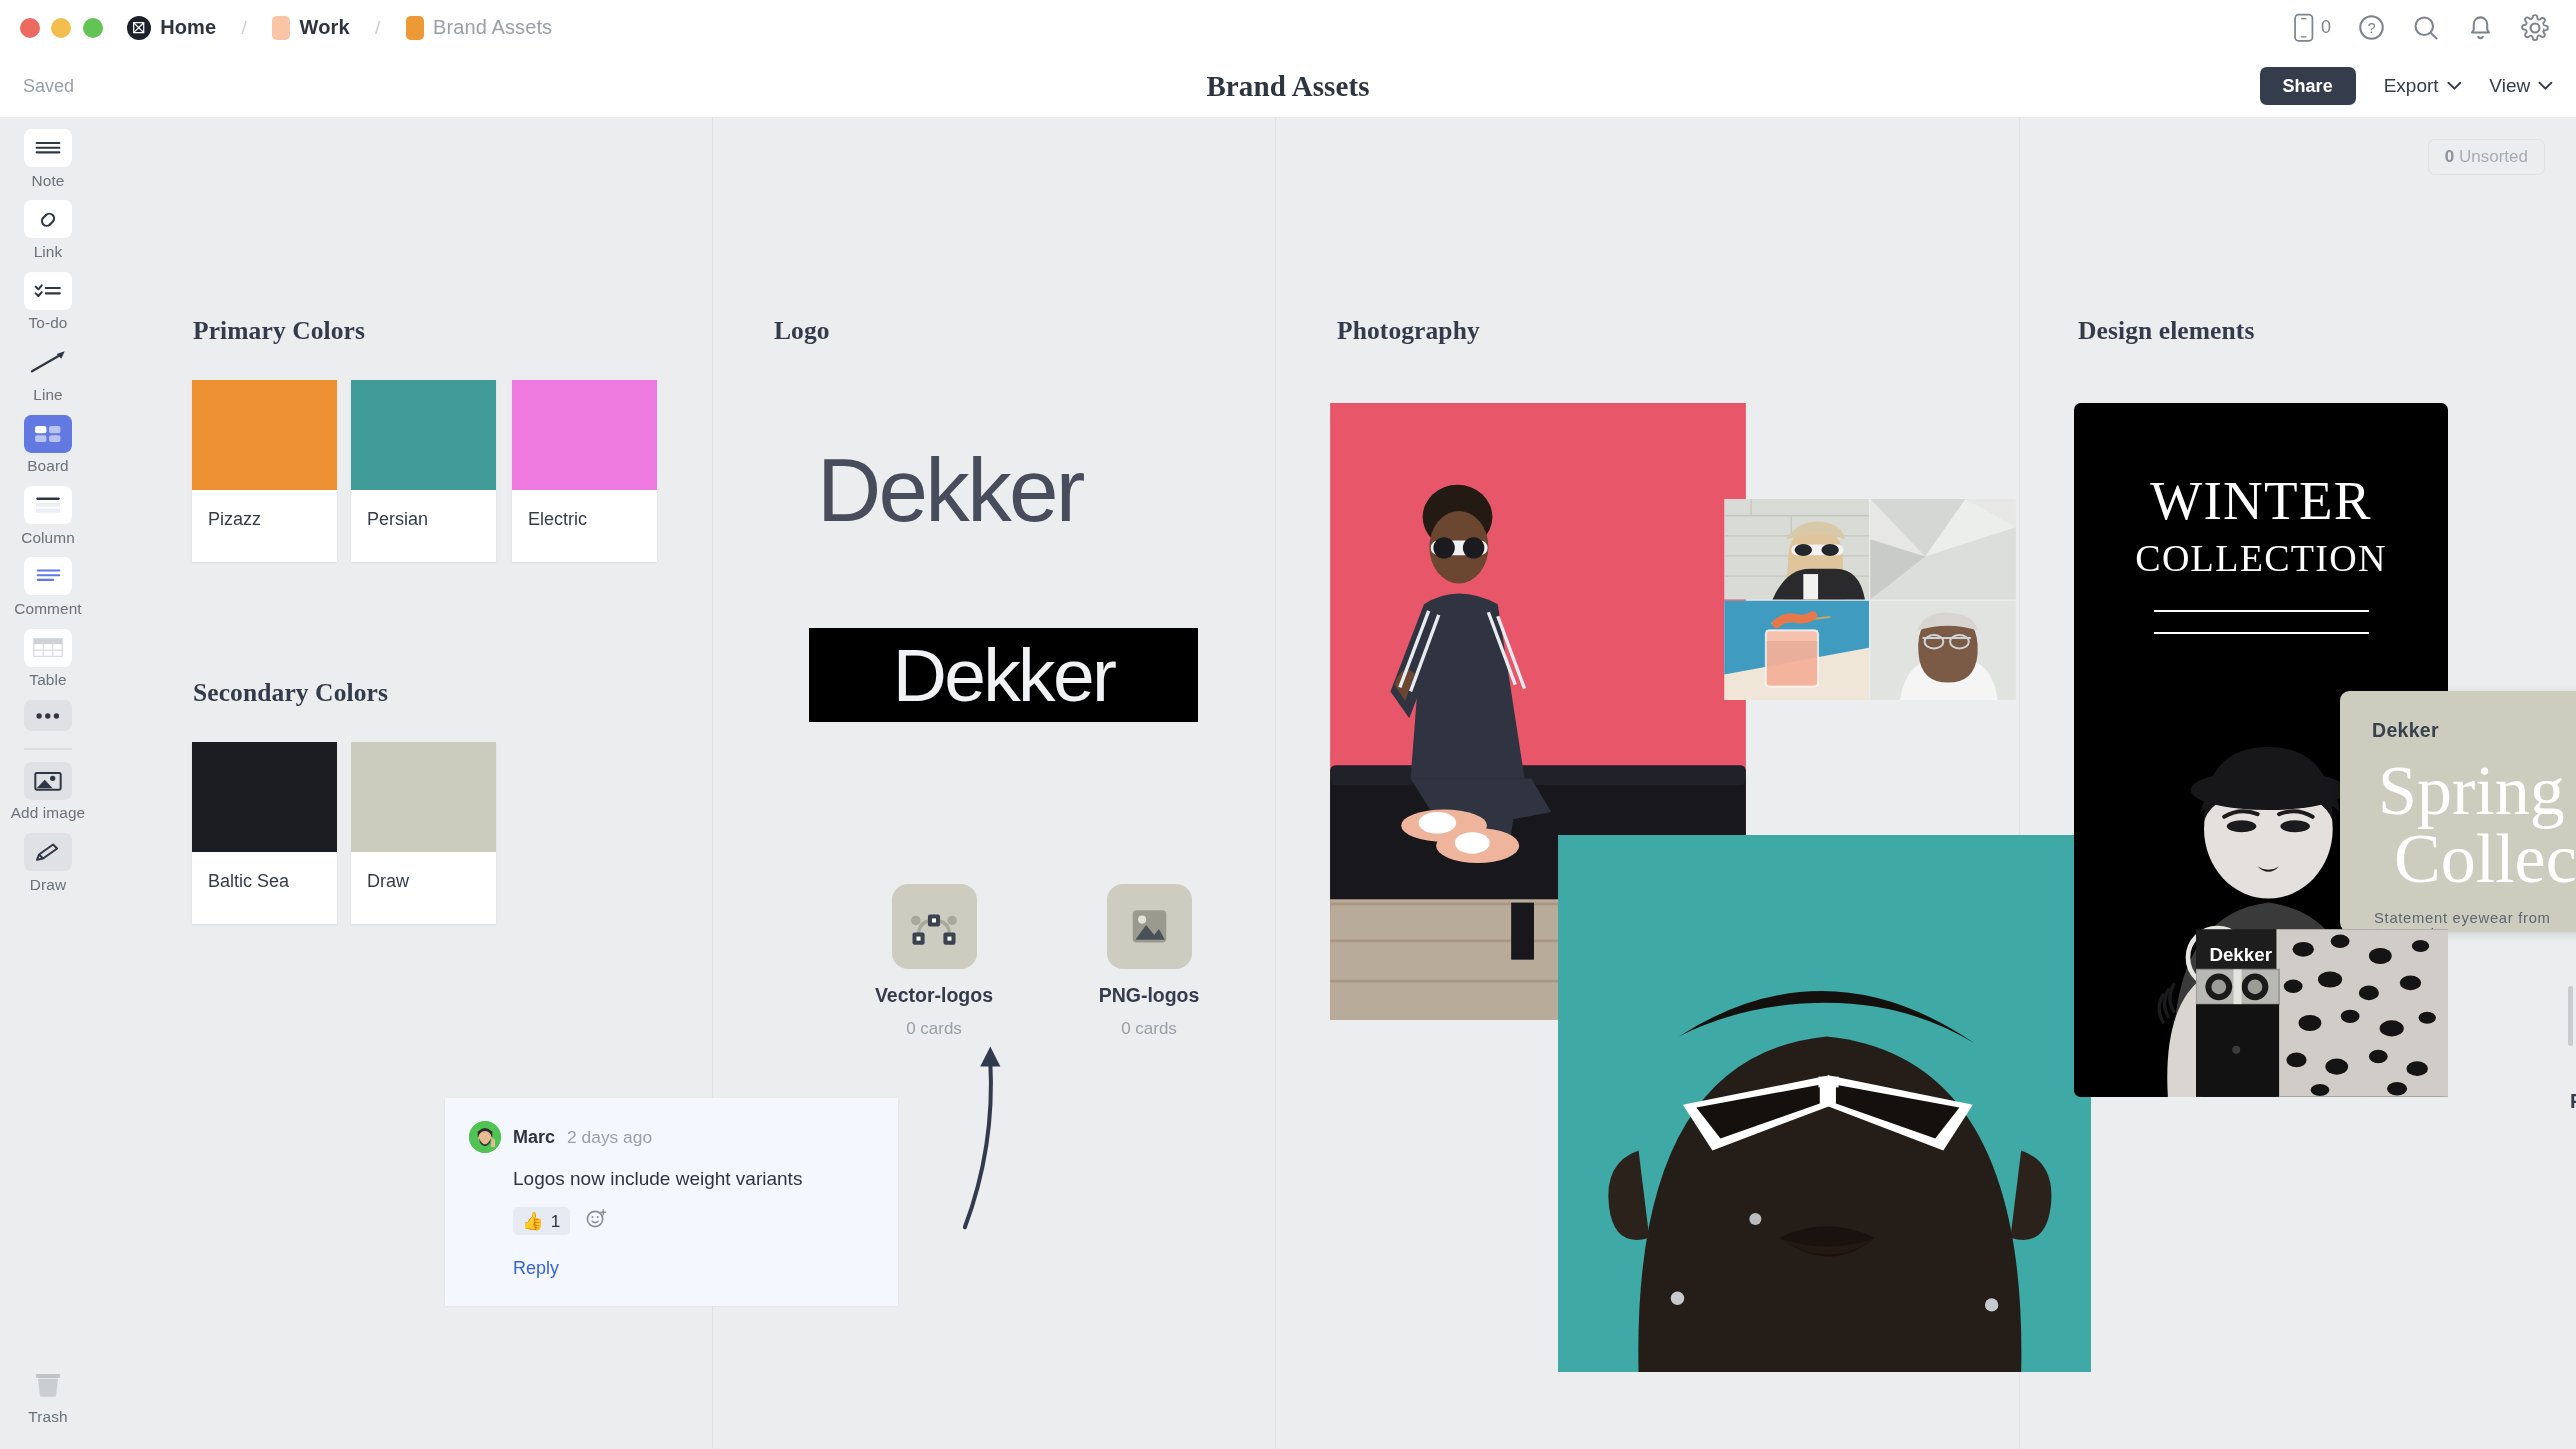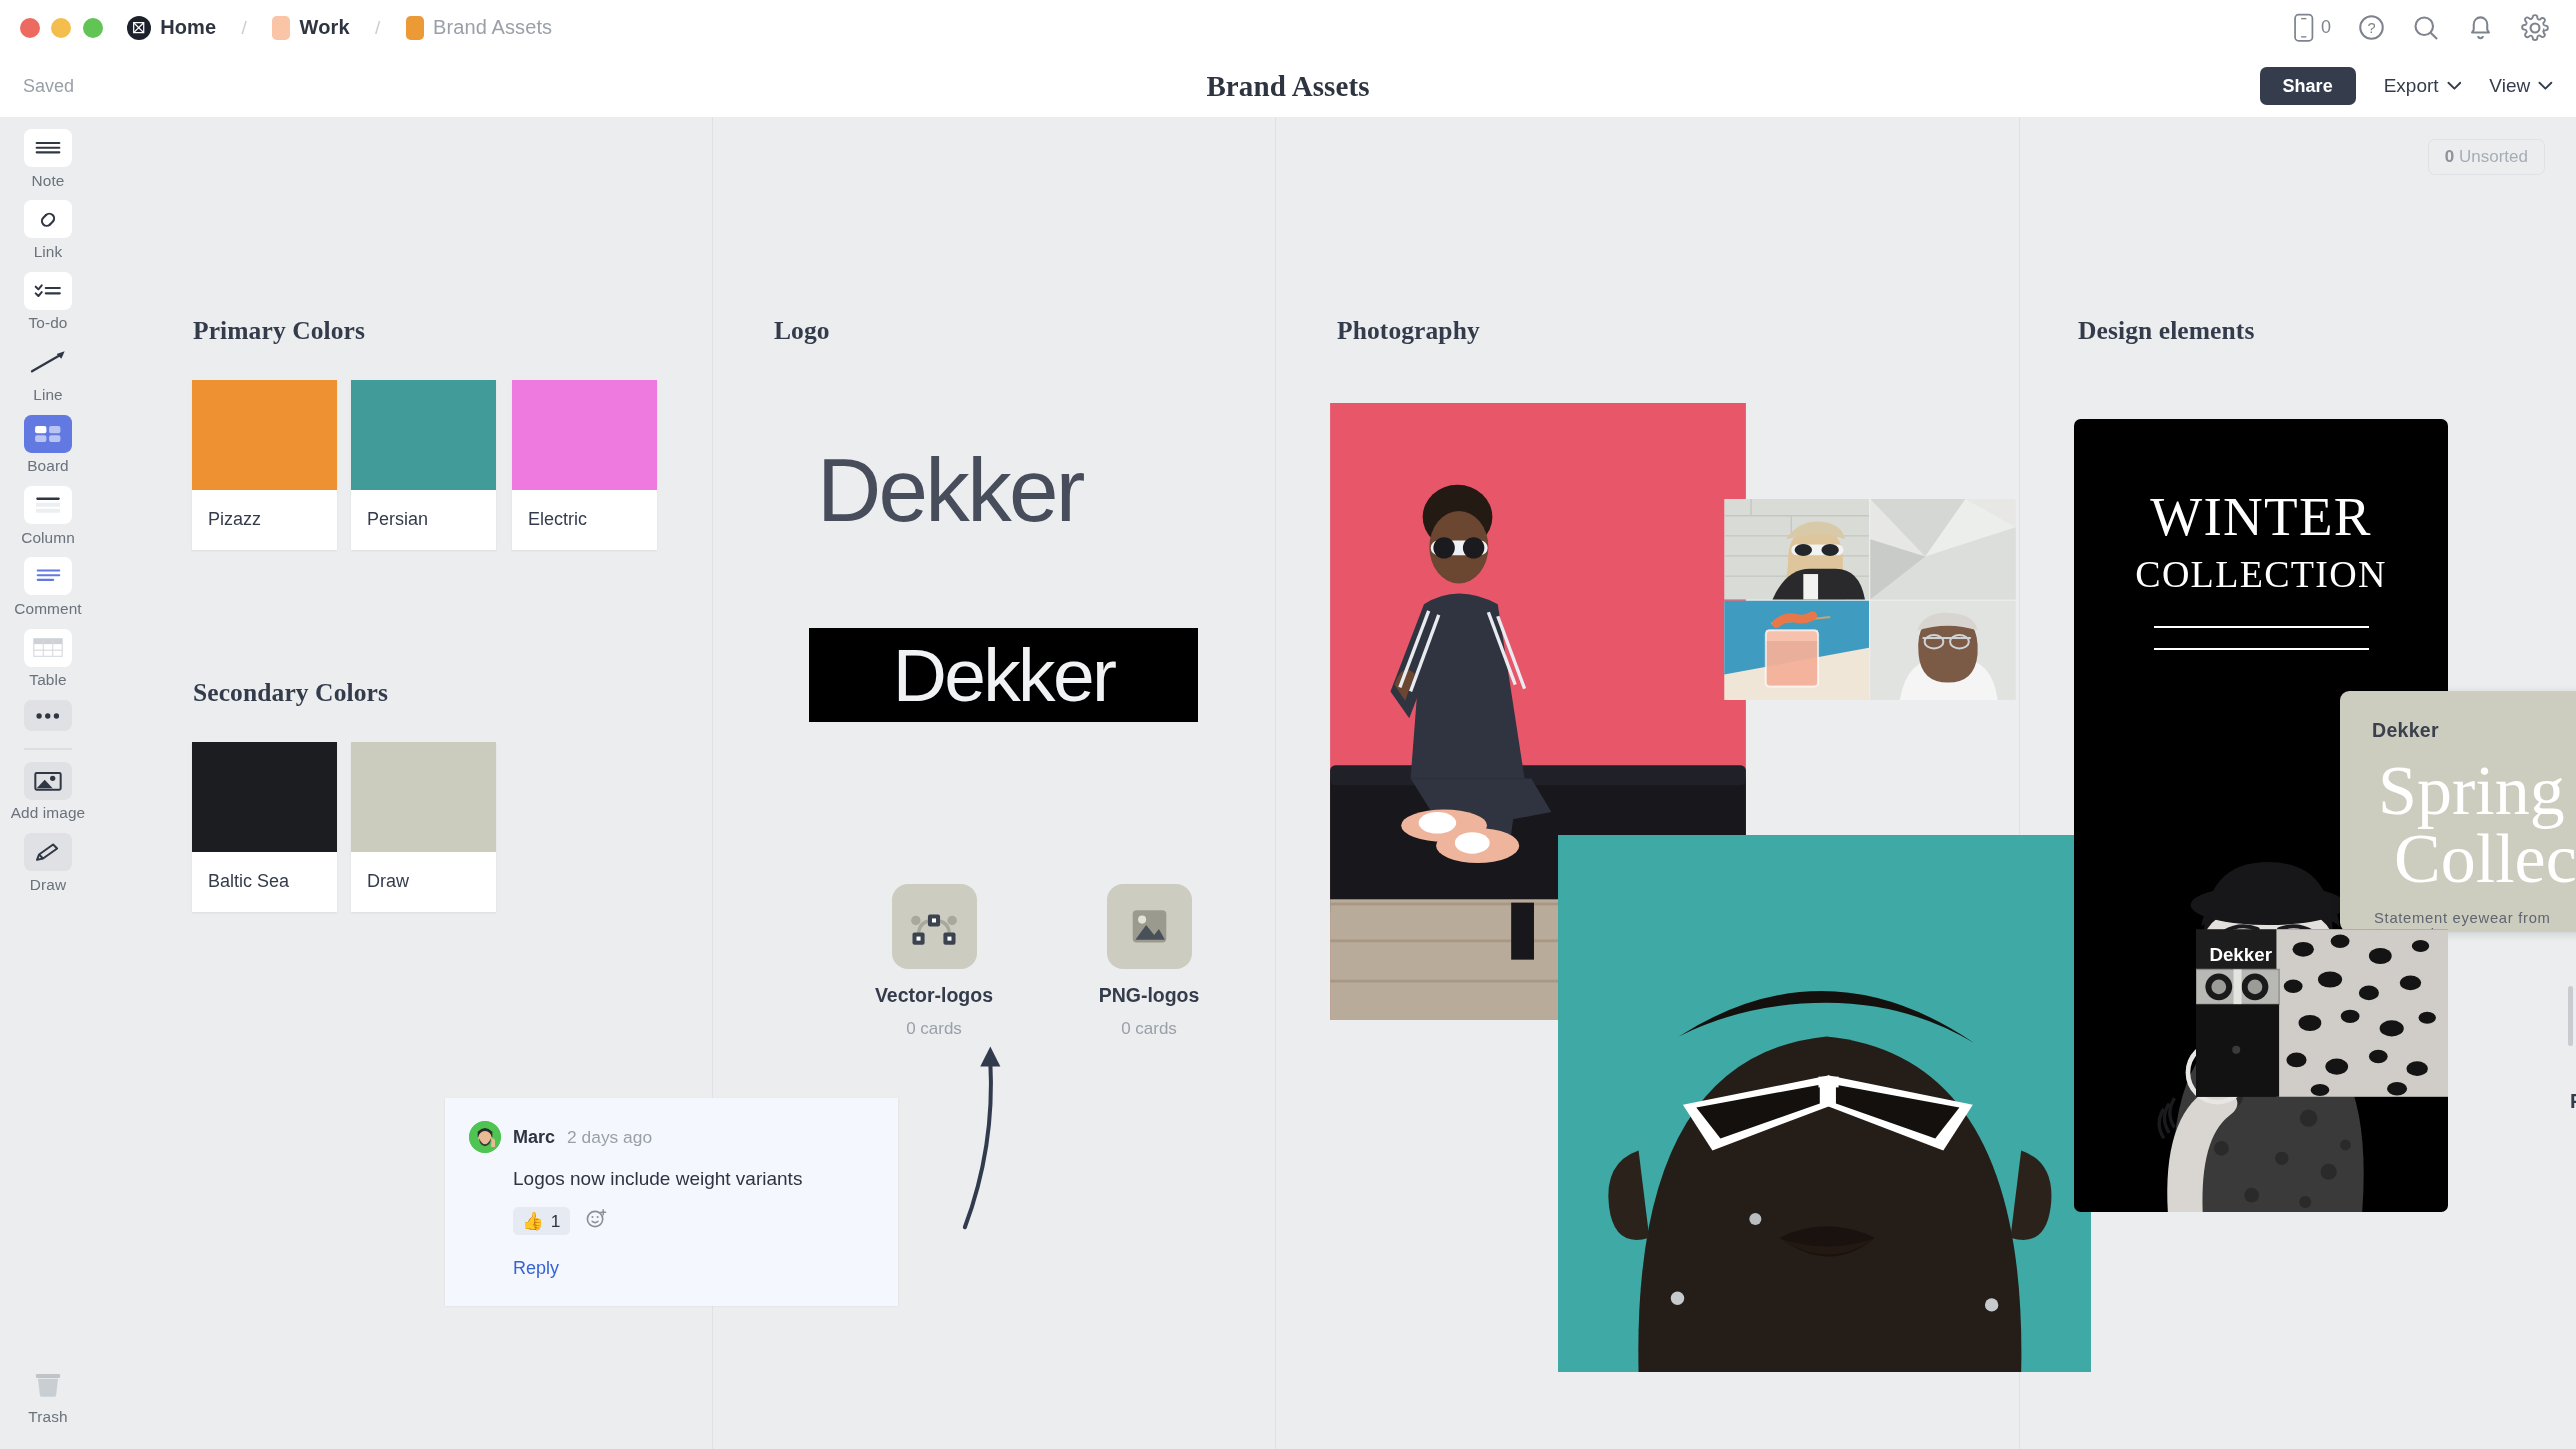--- a/index.html
+++ b/index.html
@@ -95,21 +95,21 @@
   .unsorted {
     position: absolute; right: 31px; top: 21.5px;
     border: 1.3px solid #dfe1e4; border-radius: 6.7px; padding: 7.4px 16px;
     font-size: 17px; color: #a7adb5; background: #ebedef;
   }
   .unsorted b { color: #8b9299; font-weight: 700; }
 
   
   .swatch { position: absolute; width: 145px; background: #fff; box-shadow: 0 0.7px 2px rgba(0,0,0,.07); }
   .swatch .chipbox { width: 100%; height: 110px; }
-  .swatch .nm { font-size: 18px; color: #343c4c; padding: 19px 12px 0 16px; height: 60px; }
+  .swatch .nm { font-size: 18px; color: #343c4c; padding: 19px 12px 0 16px; height: 72px; }
 
   
   .wordmark { position: absolute; font-family: "Liberation Sans", sans-serif; font-weight: 400; }
   .logo-light { color: #474d5b; }
   .logo-dark-box { position: absolute; background: #000; display:flex; align-items:center; justify-content:center;}
   .logo-dark-box span { color: #f1f2f4; }
 
   
   .folder { position: absolute; width: 154px; text-align: center; cursor: pointer; }
   .folder-ico {
@@ -616,21 +616,21 @@
         <path d="M332 602 q70 22 138 0 q-66 46 -138 0z" fill="#241912"></path>
 
         <circle cx="294" cy="572" r="9" fill="#b9bdc0"></circle>
         <circle cx="178" cy="690" r="10" fill="#c6cacd"></circle>
         <circle cx="646" cy="700" r="10" fill="#c6cacd"></circle>
       </svg>
     </div>
 
     <div class="sect-title" style="left:1982px; top:199px">Design elements</div>
 
-    <div class="poster winter" style="left:1978px; top:286px; width:374px; height:793px;margin-top:16px;">
+    <div class="poster winter" style="left:1978px; top:286px; width:374px; height:694px;">
       <div style="padding-top:66px; text-align:center;">
         <div class="winter-title" style="font-size:55px">WINTER</div>
         <div class="winter-title" style="font-size:38px; margin-top:4px">COLLECTION</div>
         <div class="rule" style="width:215px; margin:29.5px auto 0;"></div>
         <div class="rule" style="width:215px; margin:20px auto 0;"></div>
       </div>
       <svg style="position:absolute;left:0;bottom:0" width="374" height="429" viewBox="0 0 558 640">
 
         <path d="M150 640 q-20 -270 140 -290 q160 20 140 290z" fill="#3a3a3a"></path>
         <g fill="#2a2a2a">

